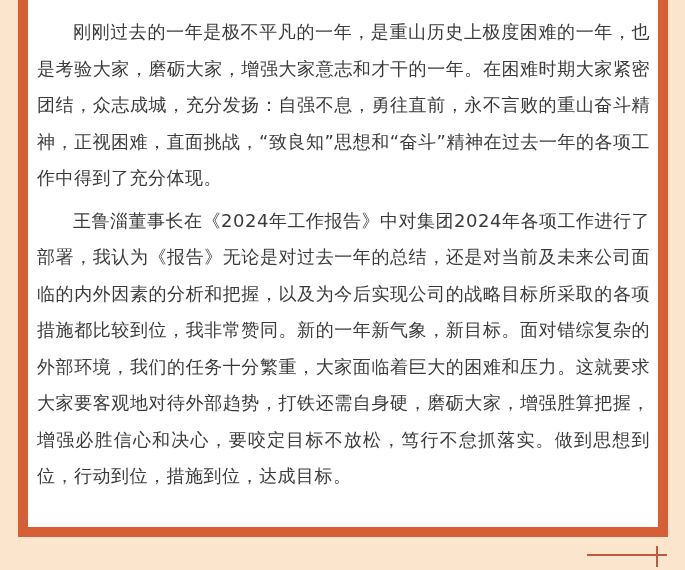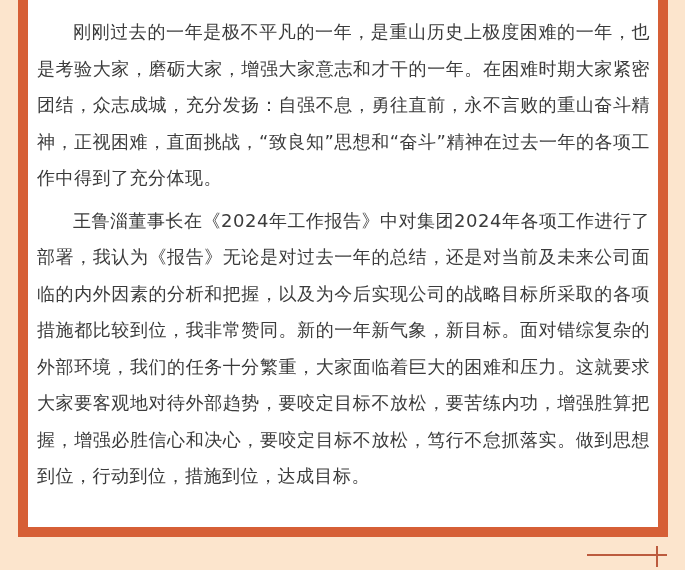--- a/index.html
+++ b/index.html
@@ -53,19 +53,19 @@
     background: var(--cross);
   }
 </style>
 </head>
 <body>
 
 <div class="page">
   <div class="paper">
     <div class="text-area">
       <p class="para">刚刚过去的一年是极不平凡的一年，是重山历史上极度困难的一年，也是考验大家，磨砺大家，增强大家意志和才干的一年。在困难时期大家紧密团结，众志成城，充分发扬：自强不息，勇往直前，永不言败的重山奋斗精神，正视困难，直面挑战，“致良知”思想和“奋斗”精神在过去一年的各项工作中得到了充分体现。</p>
-      <p class="para">王鲁淄董事长在《2024年工作报告》中对集团2024年各项工作进行了部署，我认为《报告》无论是对过去一年的总结，还是对当前及未来公司面临的内外因素的分析和把握，以及为今后实现公司的战略目标所采取的各项措施都比较到位，我非常赞同。新的一年新气象，新目标。面对错综复杂的外部环境，我们的任务十分繁重，大家面临着巨大的困难和压力。这就要求大家要客观地对待外部趋势，要咬定目标不放松，要苦练内功，增强胜算把握，增强必胜信心和决心，要咬定目标不放松，笃行不怠抓落实。做到思想到位，行动到位，措施到位，达成目标。</p>
+      <p class="para">王鲁淄董事长在《2024年工作报告》中对集团2024年各项工作进行了部署，我认为《报告》无论是对过去一年的总结，还是对当前及未来公司面临的内外因素的分析和把握，以及为今后实现公司的战略目标所采取的各项措施都比较到位，我非常赞同。新的一年新气象，新目标。面对错综复杂的外部环境，我们的任务十分繁重，大家面临着巨大的困难和压力。这就要求大家要客观地对待外部趋势，打铁还需自身硬，磨砺大家，增强胜算把握，增强必胜信心和决心，要咬定目标不放松，笃行不怠抓落实。做到思想到位，行动到位，措施到位，达成目标。</p>
     </div>
   </div>
 
   <div class="ch-h"></div>
   <div class="ch-v"></div>
 </div>
 
 </body></html>

